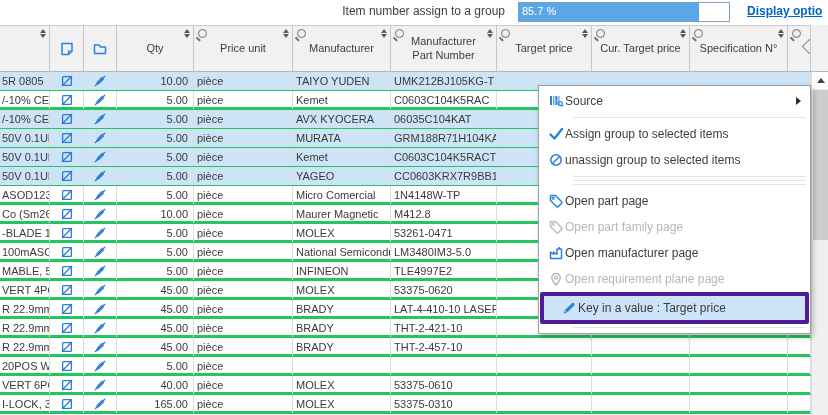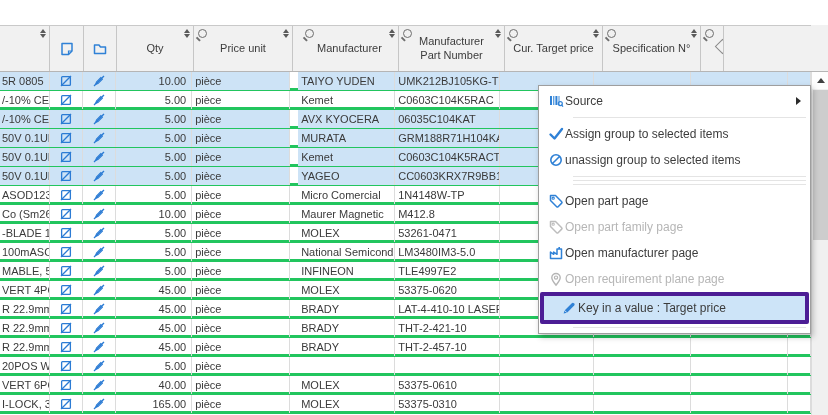--- a/index.html
+++ b/index.html
@@ -18,21 +18,21 @@
   .progress-text{position:absolute;left:3px;top:2px;font-size:11px;color:#ffffff;}
   .display-link{position:absolute;left:747px;top:4px;font-size:12px;font-weight:600;color:#0563c1;text-decoration:underline;white-space:nowrap;cursor:pointer;}
 
   
   .grid{position:absolute;left:0;top:25px;width:811px;}
   .hrow{display:flex;height:47px;background:#f1f1f1;border-top:1px solid #c9c9c9;border-bottom:1px solid #b5b5b5;box-sizing:border-box;}
   .hcell{position:relative;background:#f1f1f1;border-right:1px solid #c6c6c6;box-sizing:border-box;
          display:flex;align-items:center;justify-content:center;font-size:11px;color:#3c3c3c;
          text-align:center;line-height:1.25;overflow:hidden;}
   .c0{width:50px;}.c1{width:34px;}.c2{width:33px;}.c3{width:77px;}.c4{width:99px;}
-  .c5{width:98px;margin-left:8px;}.c6{width:106px;}.c7{width:95px;}.c8{width:98px;}.c9{width:98px;}.c10{width:23px;}
+  .c5{width:98px;}.c6{width:106px;}.c7{width:95px;}.c8{width:98px;}.c9{width:98px;}.c10{width:23px;}
 
   .sort{position:absolute;top:3px;right:3px;display:flex;flex-direction:column;gap:1px;}
   .sort i{display:block;width:0;height:0;border-left:3.5px solid transparent;border-right:3.5px solid transparent;}
   .sort .up{border-bottom:4px solid #5a5a5a;}
   .sort .dn{border-top:4px solid #5a5a5a;}
   .mag{position:absolute;top:3px;left:4px;width:7px;height:7px;border:1.4px solid #6e6e6e;border-radius:50%;}
   .mag::after{content:"";position:absolute;width:4.5px;height:1.6px;background:#6e6e6e;left:-3px;top:8px;transform:rotate(45deg);}
 
   .rows{display:block;}
   .trow{display:flex;height:19px;border-bottom:3px solid #22c55e;box-sizing:border-box;background:#ffffff;}
@@ -135,20 +135,28 @@
     </symbol>
     <symbol id="i-pen-slash" viewBox="0 0 16 16">
       <path d="M4.2 11.8 l.9-2.6 5-5 1.7 1.7 -5 5 z" fill="none" stroke="#2b7bd4" stroke-width="1.3"></path>
       <line x1="13.7" y1="2.3" x2="2.3" y2="13.7" stroke="#2b7bd4" stroke-width="1.5"></line>
     </symbol>
   </defs>
 </svg>
 
 <div class="screen">
 
+  <div class="topbar">
+    <span class="top-label">Item number assign to a group</span>
+    <div class="progress">
+      <div class="progress-fill" id="progress-fill" style="width: 85.7%;"></div>
+      <span class="progress-text">85.7 %</span>
+    </div>
+    <a class="display-link">Display optio</a>
+  </div>
 
   <div class="grid">
     <div class="hrow">
       <div class="hcell c0">
         <span class="sort">
             <i class="up"></i>
             <i class="dn"></i>
           </span>
       </div>
       <div class="hcell c1">
@@ -185,20 +193,28 @@
           </span>
       </div>
       <div class="hcell c6">
         <span class="mag"></span>
         <span style="padding:0 12px">Manufacturer Part Number</span>
         <span class="sort">
             <i class="up"></i>
             <i class="dn"></i>
           </span>
       </div>
+      <div class="hcell c7">
+        <span class="mag"></span>
+        <span>Target price</span>
+        <span class="sort">
+            <i class="up"></i>
+            <i class="dn"></i>
+          </span>
+      </div>
       <div class="hcell c8">
         <span class="mag"></span>
         <span>Cur. Target price</span>
         <span class="sort">
             <i class="up"></i>
             <i class="dn"></i>
           </span>
       </div>
       <div class="hcell c9">
         <span class="mag"></span>

